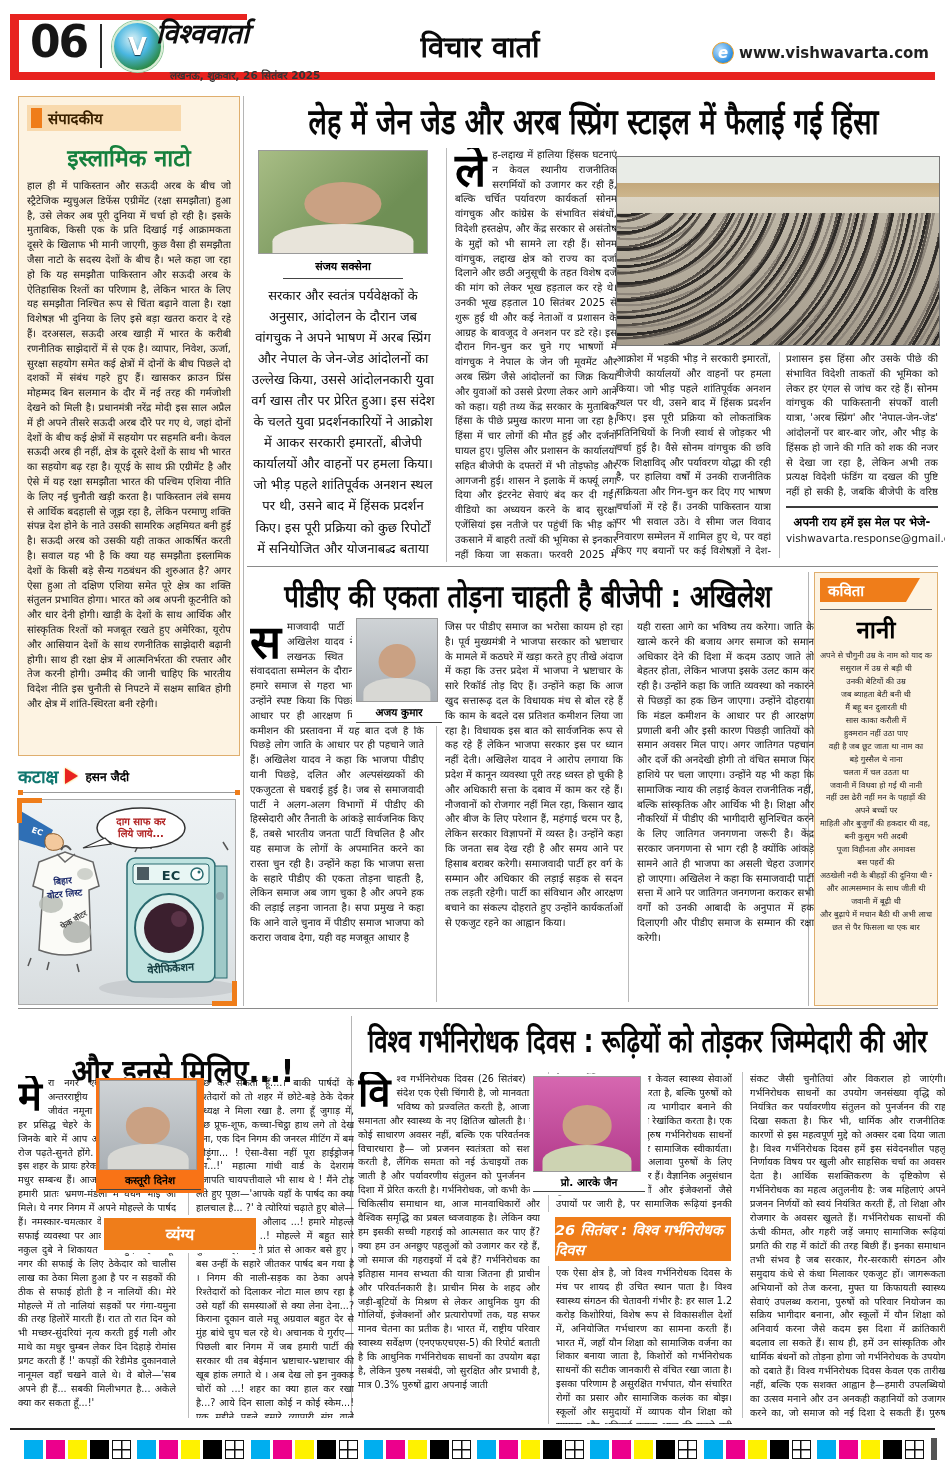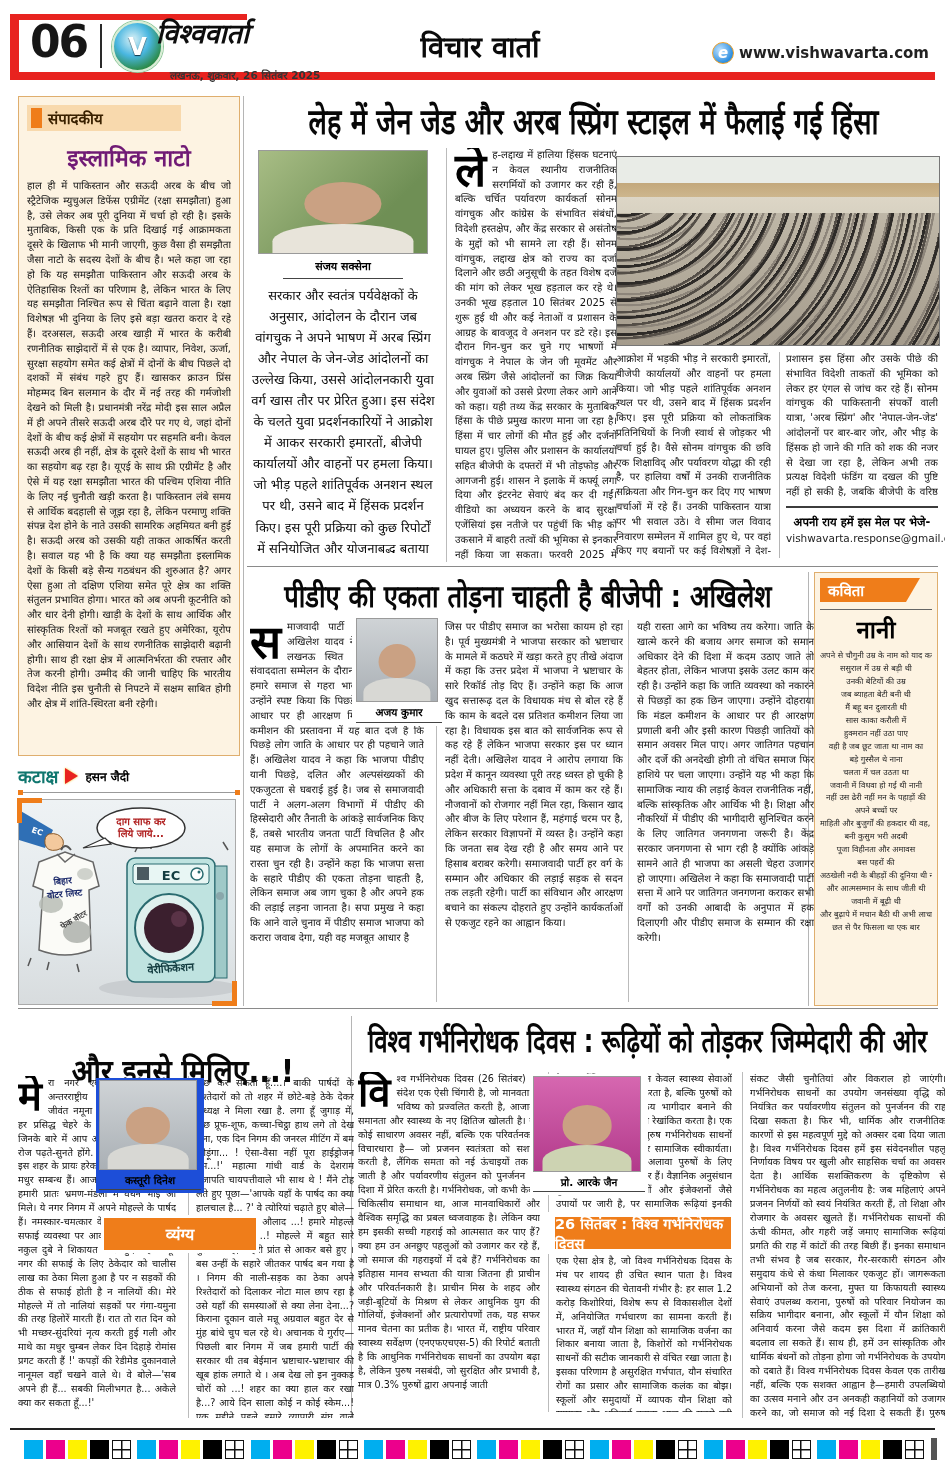--- a/index.html
+++ b/index.html
@@ -22,21 +22,21 @@
   .section-title{font-size:29px;font-weight:bold;text-align:center;color:#0a0a0a;}
   .website{font-size:15px;font-weight:bold;color:#222;display:flex;align-items:center;gap:5px;text-decoration:none;}
   .e-icon{width:20px;height:20px;border-radius:50%;background:radial-gradient(circle at 35% 35%,#bfe3ff,#2f8fe0 70%);color:#fff;font-weight:bold;font-style:italic;font-size:15px;display:flex;align-items:center;justify-content:center;border:1px solid #f0a22a;}
   .logo-circle{width:47px;height:47px;border-radius:50%;background:radial-gradient(circle at 40% 35%,#bfe6f2 8%,#49b6e0 40%,#2b8a46 75%,#1c6d36);display:flex;align-items:center;justify-content:center;border:2px solid #d9edd5;box-shadow:0 0 0 1px #8fc79a;}
   .logo-v{color:#fff;font-weight:bold;font-size:24px;text-shadow:0 1px 1px #134;}
   
   .ed-box{background:#fdf3e2;border:1px solid #dfae6e;}
   .ed-strip{display:flex;align-items:center;gap:6px;background:#f8d9ad;height:26px;width:150px;padding-left:4px;}
   .ed-square{width:11px;height:20px;background:#ef7d1a;}
   .ed-label{font-size:15px;font-weight:bold;color:#3a2100;}
-  .ed-title{font-size:23px;font-weight:bold;text-align:center;margin:10px 0 6px 0;color:#701a75;}
+  .ed-title{font-size:23px;font-weight:bold;text-align:center;margin:10px 0 6px 0;color:#15803d;}
   
   .kt-title{color:#0f766e;font-weight:bold;font-size:18px;}
   .kt-arrow{width:0;height:0;border-top:8px solid transparent;border-bottom:8px solid transparent;border-left:13px solid #e8231f;filter:drop-shadow(0 0 1px #f7c51e);}
   .kt-artist{font-weight:bold;font-size:12px;color:#000;}
   .kt-rule{position:relative;height:1px;background:#9a9a9a;margin-top:4px;}
   .kt-dot{position:absolute;width:5px;height:5px;background:#ef7d1a;top:-2px;}
   .cartoon-frame{border:1px solid #aaa;position:relative;background:linear-gradient(180deg,#eef2f4 0%,#e3e9ec 60%,#d8dcde 100%);}
   .corner{position:absolute;width:20px;height:20px;}
   .corner.tl{left:-2px;top:-2px;border-left:5px solid #ef7d1a;border-top:5px solid #ef7d1a;}
   .corner.br{right:-2px;bottom:-2px;border-right:5px solid #ef7d1a;border-bottom:5px solid #ef7d1a;}
@@ -246,38 +246,38 @@
 </div>
 
 <div class="abs headline-wrap" style="left:18px;top:1020px;width:330px;height:42px;margin-top:28px;">
   <span class="headline" style="font-size:30px;transform:scaleX(.95) scaleY(1.05);">और इनसे मिलिए...!</span>
 </div>
 <div class="abs body-text small-text" style="left:18px;top:1076px;width:158px;height:342px;">
   <span class="dropcap" style="font-size:40px;">मे</span><span>रा नगर एक तरह से राष्ट्रीय-अन्तरराष्ट्रीय राजनीति का साक्षात जीवंत नमूना है ! यहाँ राजनीति के हर प्रसिद्ध चेहरे के 'सेम्पल' मिल जायेंगे, जिनके बारे में आप अखबारों और टी.वी. में रोज पढ़ते-सुनते होंगे. पत्रकार होने के कारण इस शहर के प्रायः हरेक राजनीतिज्ञ बन्धु से मेरे मधुर सम्बन्ध हैं। आज सुबह की ही बात है, हमारी प्रातः भ्रमण-मंडली में वर्धन भाई आ मिले। ये नगर निगम में अपने मोहल्ले के पार्षद हैं। नमस्कार-चमत्कार के बाद बात शहर की सफाई व्यवस्था पर आकर ठहर गई। पत्रकार नकुल दुबे ने शिकायत करते हुए कहा—'पूरे नगर की सफाई के लिए ठेकेदार को चालीस लाख का ठेका मिला हुआ है पर न सड़कों की ठीक से सफाई होती है न नालियों की। मेरे मोहल्ले में तो नालियां सड़कों पर गंगा-यमुना की तरह हिलोरें मारती हैं। रात तो रात दिन को भी मच्छर-सुंदरियां नृत्य करती हुई गली और माथे का मधुर चुम्बन लेकर दिन दिहाड़े रोमांस प्रगट करती हैं !' कपड़ों की रेडीमेड दुकानवाले नानूमल वहाँ चखने वाले थे। वे बोले—'सब अपने ही हैं... सबकी मिलीभगत है... अकेले क्या कर सकता हूँ...!'</span>
 </div>
 <div class="abs body-text small-text" style="left:188px;top:1076px;width:158px;height:342px;padding-left:7px;border-left:1px solid #bbb;">कुछ कर सकता हूँ....। बाकी पार्षदों के रिश्तेदारों को तो शहर में छोटे-बड़े ठेके देकर अध्यक्ष ने मिला रखा है. लगा हूँ जुगाड़ में, कुछ प्रूफ-शूफ, कच्चा-चिट्ठा हाथ लगे तो देख लेना, एक दिन निगम की जनरल मीटिंग में बम फोड़ूंगा... ! ऐसा-वैसा नहीं पूरा हाईड्रोजन बम...!' महात्मा गांधी वार्ड के देशराम प्रजापति चायपत्तीवाले भी साथ थे ! मैंने टोह लेते हुए पूछा—'आपके यहाँ के पार्षद का क्या हालचाल है... ?' वे त्योरियां चढ़ाते हुए बोले— 'बाहरी हैं गधे की औलाद ...! हमारे मोहल्ले का है ही नहीं ...! मोहल्ले में बहुत सारे घुसपैठिये हैं, बाहरी प्रांत से आकर बसे हुए । बस उन्हीं के सहारे जीतकर पार्षद बन गया है । निगम की नाली-सड़क का ठेका अपने रिश्तेदारों को दिलाकर नोटा माल छाप रहा है उसे यहाँ की समस्याओं से क्या लेना देना...? किराना दूकान वाले मन्नू अग्रवाल बहुत देर से मुंह बांधे चुप चल रहे थे। अचानक ये गुर्राए—पिछली बार निगम में जब हमारी पार्टी की सरकार थी तब बेईमान भ्रष्टाचार-भ्रष्टाचार की खूब हांक लगाते थे । अब देख लो इन नुक्कड़ चोरों को ...! शहर का क्या हाल कर रखा है...? आये दिन साला कोई न कोई स्केम...! एक महीने पहले हमारे व्यापारी संघ वाले अपनी समस्याओं को लेकर प्रशासक से मिले तो बात ही बात में थोड़ी गर्मा-गर्मी हो गई ...! थोचू ने गुस्से में आकर दुकानों का टैक्स बढ़ाकर डेवढ़ा कर दिया...! प्रशासक क्या है, साला पूरा ट्रम्प है...! लो अब अंतर्राष्ट्रीय नेताओं के नमूने भी यहीं मिलने लगे...?</div>
 
-<div class="abs" style="left:96px;top:1078px;width:102px;background:#1d4ed8;padding:2px 3px 3px 3px;">
+<div class="abs" style="left:96px;top:1078px;width:102px;background:#f97316;padding:2px 3px 3px 3px;">
   <div class="portrait p-ajay photo" style="width:96px;height:88px;"></div>
   <div class="caption" style="font-size:10.5px;margin-top:3px;border-bottom:1px solid #444;padding-bottom:2px;">कस्तूरी दिनेश</div>
 </div>
 
 <div class="abs orange-tag" style="left:104px;top:1218px;width:152px;height:32px;font-size:16px;">व्यंग्य</div>
 
 <div class="abs headline-wrap" style="left:358px;top:1018px;width:580px;height:42px;">
   <span class="headline" style="font-size:30px;transform:scaleX(.80) scaleY(1.06);">विश्व गर्भनिरोधक दिवस : रूढ़ियों को तोड़कर जिम्मेदारी की ओर</span>
 </div>
 
 <div class="abs body-text small-text" style="left:358px;top:1072px;width:182px;height:346px;">
   <span class="dropcap" style="font-size:40px;">वि</span><span>श्व गर्भनिरोधक दिवस (26 सितंबर) का संदेश एक ऐसी चिंगारी है, जो मानवता के भविष्य को प्रज्वलित करती है, आजादी, समानता और स्वास्थ्य के नए क्षितिज खोलती है। यह कोई साधारण अवसर नहीं, बल्कि एक परिवर्तनकारी विचारधारा है— जो प्रजनन स्वतंत्रता को सशक्त करती है, लैंगिक समता को नई ऊंचाइयों तक ले जाती है और पर्यावरणीय संतुलन को पुनर्जनन की दिशा में प्रेरित करती है। गर्भनिरोधक, जो कभी केवल चिकित्सीय समाधान था, आज मानवाधिकारों और वैश्विक समृद्धि का प्रबल ध्वजवाहक है। लेकिन क्या हम इसकी सच्ची गहराई को आत्मसात कर पाए हैं? क्या हम उन अनछुए पहलुओं को उजागर कर रहे हैं, जो समाज की गहराइयों में दबे हैं? गर्भनिरोधक का इतिहास मानव सभ्यता की यात्रा जितना ही प्राचीन और परिवर्तनकारी है। प्राचीन मिस्र के शहद और जड़ी-बूटियों के मिश्रण से लेकर आधुनिक युग की गोलियों, इंजेक्शनों और प्रत्यारोपणों तक, यह सफर मानव चेतना का प्रतीक है। भारत में, राष्ट्रीय परिवार स्वास्थ्य सर्वेक्षण (एनएफएचएस-5) की रिपोर्ट बताती है कि आधुनिक गर्भनिरोधक साधनों का उपयोग बढ़ा है, लेकिन पुरुष नसबंदी, जो सुरक्षित और प्रभावी है, मात्र 0.3% पुरुषों द्वारा अपनाई जाती</span>
 </div>
 
 <div class="abs" style="left:548px;top:1072px;width:184px;height:346px;">
   <div class="body-text small-text" style="height:140px;padding-left:7px;border-left:1px solid #bbb;">है। यह लैंगिक असंतुलन न केवल स्वास्थ्य सेवाओं की विषमता को उजागर करता है, बल्कि पुरुषों को परिवार नियोजन में सक्रिय भागीदार बनाने की तत्काल आवश्यकता को भी रेखांकित करता है। एक और अनदेखा आयाम है पुरुष गर्भनिरोधक साधनों की सीमित उपलब्धता और सामाजिक स्वीकार्यता। कंडोम और नसबंदी के अलावा पुरुषों के लिए विकल्प लगभग न के बराबर हैं। वैज्ञानिक अनुसंधान पुरुष गर्भनिरोधक गोलियों और इंजेक्शनों जैसे उपायों पर जारी है, पर सामाजिक रूढ़ियां इनकी राह रोकती हैं। किशोरों और युवाओं के लिए यौन और प्रजनन स्वास्थ्य शिक्षा अनिवार्य है।</div>
-  <div class="orange-tag" style="width:176px;height:32px;font-size:14.5px;margin:5px 0 5px 7px;box-shadow:none;">26 सितंबर : विश्व गर्भनिरोधक दिवस</div>
+  <div class="orange-tag" style="width:176px;height:44px;font-size:14.5px;margin:5px 0 5px 7px;box-shadow:none;font-style:italic;">26 सितंबर : विश्व गर्भनिरोधक दिवस</div>
   <div class="body-text small-text" style="height:158px;padding-left:7px;border-left:1px solid #bbb;">एक ऐसा क्षेत्र है, जो विश्व गर्भनिरोधक दिवस के मंच पर शायद ही उचित स्थान पाता है। विश्व स्वास्थ्य संगठन की चेतावनी गंभीर है: हर साल 1.2 करोड़ किशोरियां, विशेष रूप से विकासशील देशों में, अनियोजित गर्भधारण का सामना करती हैं। भारत में, जहाँ यौन शिक्षा को सामाजिक वर्जना का शिकार बनाया जाता है, किशोरों को गर्भनिरोधक साधनों की सटीक जानकारी से वंचित रखा जाता है। इसका परिणाम है असुरक्षित गर्भपात, यौन संचारित रोगों का प्रसार और सामाजिक कलंक का बोझ। स्कूलों और समुदायों में व्यापक यौन शिक्षा को सामान्य और अनिवार्य बनाना आज की सबसे बड़ी आवश्यकता है। यह न केवल अनचाहे गर्भ को रोकता है, बल्कि किशोरों को सशक्त बनाकर उनके भविष्य को उज्ज्वल और सुरक्षित करता है। विश्व गर्भनिरोधक दिवस इस सशक्त आह्वान का मंच बने, यही समय की मांग है।</div>
 </div>
 
 <div class="abs body-text small-text" style="left:742px;top:1072px;width:196px;height:346px;padding-left:7px;border-left:1px solid #bbb;">संकट जैसी चुनौतियां और विकराल हो जाएंगी। गर्भनिरोधक साधनों का उपयोग जनसंख्या वृद्धि को नियंत्रित कर पर्यावरणीय संतुलन को पुनर्जनन की राह दिखा सकता है। फिर भी, धार्मिक और राजनीतिक कारणों से इस महत्वपूर्ण मुद्दे को अक्सर दबा दिया जाता है। विश्व गर्भनिरोधक दिवस हमें इस संवेदनशील पहलु निर्णायक विषय पर खुली और साहसिक चर्चा का अवसर देता है। आर्थिक सशक्तिकरण के दृष्टिकोण से गर्भनिरोधक का महत्व अतुलनीय है: जब महिलाएं अपने प्रजनन निर्णयों को स्वयं नियंत्रित करती हैं, तो शिक्षा और रोजगार के अवसर खुलते हैं। गर्भनिरोधक साधनों की ऊंची कीमत, और गहरी जड़ें जमाए सामाजिक रूढ़ियां प्रगति की राह में कांटों की तरह बिछी हैं। इनका समाधान तभी संभव है जब सरकार, गैर-सरकारी संगठन और समुदाय कंधे से कंधा मिलाकर एकजुट हों। जागरूकता अभियानों को तेज करना, मुफ्त या किफायती स्वास्थ्य सेवाएं उपलब्ध कराना, पुरुषों को परिवार नियोजन का सक्रिय भागीदार बनाना, और स्कूलों में यौन शिक्षा को अनिवार्य करना जैसे कदम इस दिशा में क्रांतिकारी बदलाव ला सकते हैं। साथ ही, हमें उन सांस्कृतिक और धार्मिक बंधनों को तोड़ना होगा जो गर्भनिरोधक के उपयोग को दबाते हैं। विश्व गर्भनिरोधक दिवस केवल एक तारीख नहीं, बल्कि एक सशक्त आह्वान है—हमारी उपलब्धियों का उत्सव मनाने और उन अनकही कहानियों को उजागर करने का, जो समाज को नई दिशा दे सकती हैं। पुरुष गर्भनिरोधक, किशोरों के लिए यौन शिक्षा, पर्यावरणीय संतुलन, और स्वस्थ, समानतामूलक और टिकाऊ विश्व की नींव रखें।</div>
 
 <div class="abs" style="left:530px;top:1074px;width:112px;background:#fff;padding:2px 3px 3px 3px;">
   <div class="portrait p-rkjain photo" style="width:106px;height:94px;"></div>
   <div class="caption" style="font-size:10.5px;margin-top:3px;border-bottom:1px solid #444;padding-bottom:2px;">प्रो. आरके जैन</div>
 </div>
 

